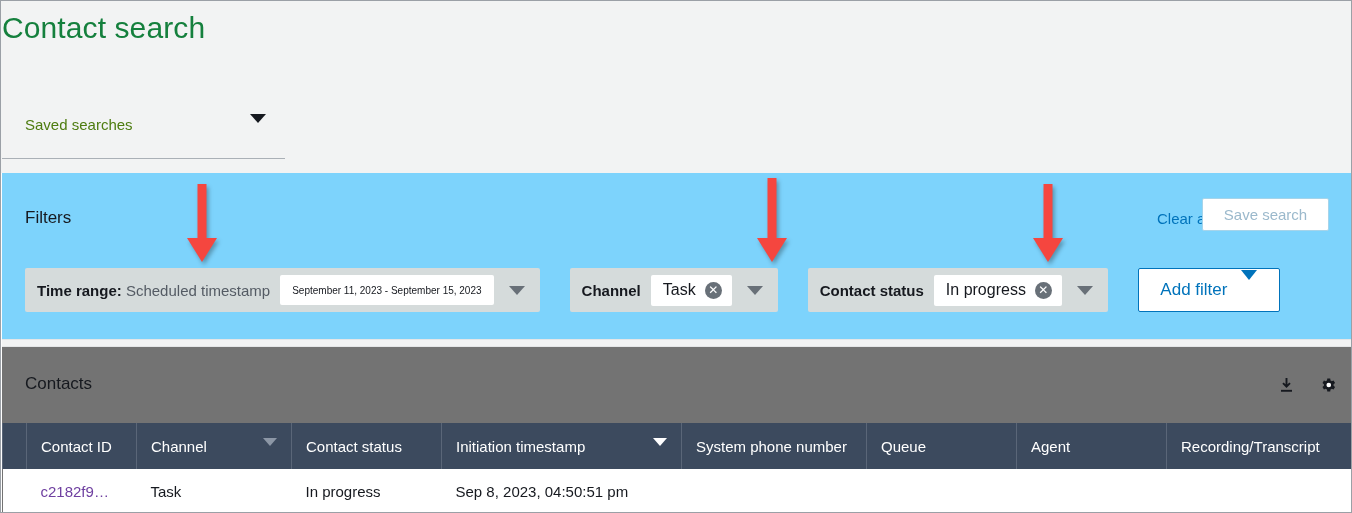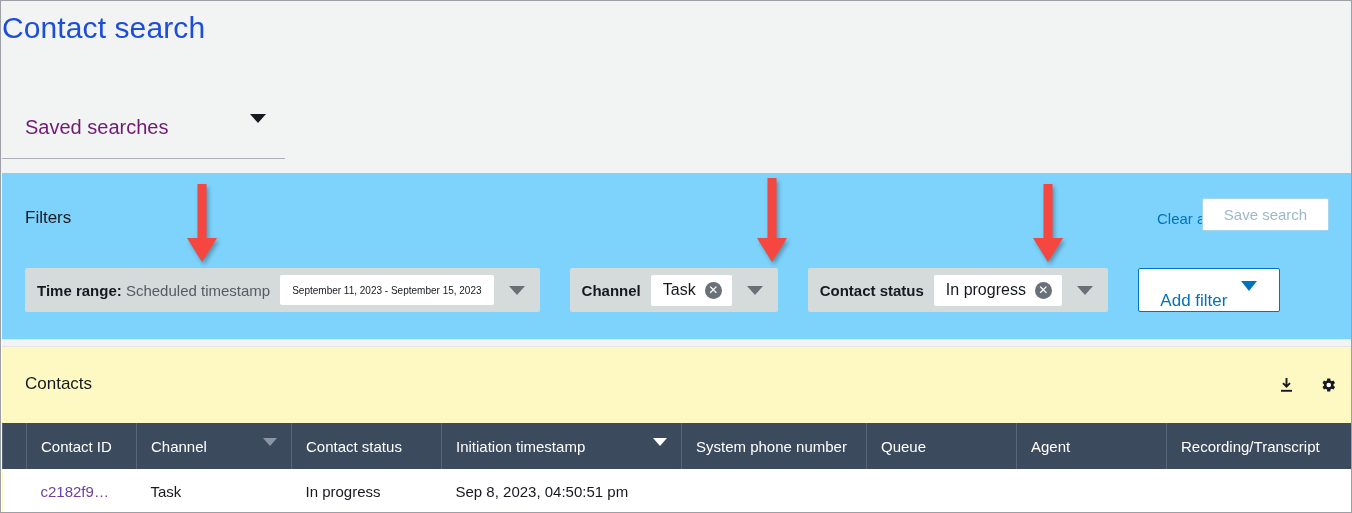--- a/index.html
+++ b/index.html
@@ -22,35 +22,35 @@
     position: absolute;
     left: 0; top: 0;
     width: 1350px; height: 172px;
     background: #f2f3f3;
   }
   .page-title {
     position: absolute;
     left: 1px; top: 10px;
     font-size: 30px;
     font-weight: 400;
-    color: #1d4ed8;
+    color: #15803d;
     letter-spacing: 0.1px;
   }
   .saved-searches {
     position: absolute;
     left: 1px; top: 103px;
     width: 283px; height: 55px;
     border-bottom: 1px solid #aab0b6;
     cursor: pointer;
   }
   .saved-searches .ss-label {
     position: absolute;
     left: 23px; top: 12px;
-    font-size: 20px;
-    color: #701a75;
+    font-size: 15px;
+    color: #4d7c0f;
   }
   .caret-dark {
     width: 0; height: 0;
     border-left: 8px solid transparent;
     border-right: 8px solid transparent;
     border-top: 9px solid #16191f;
   }
   .saved-searches .caret-wrap {
     position: absolute;
     left: 248px; top: 19px;
@@ -159,21 +159,21 @@
     font-family: "Liberation Sans", sans-serif;
   }
   .add-filter-btn {
     height: 44px;
     min-width: 142px;
     border: 1px solid #0073bb;
     border-radius: 2px;
     background: #ffffff;
     color: #0073bb;
     font-size: 17px;
-    display: flex; align-items: flex-end; justify-content: center;
+    display: flex; align-items: center; justify-content: center;
     gap: 14px;
     cursor: pointer;
     padding: 0 18px;
   }
   .caret-blue {
     width: 0; height: 0;
     border-left: 8px solid transparent;
     border-right: 8px solid transparent;
     border-top: 10px solid #0073bb;
   }
@@ -186,21 +186,21 @@
     background: #f2f3f3;
     border-top: 1px solid #e4e6e7;
     border-bottom: 1px solid #e4e6e7;
   }
 
   
   .contacts-section {
     position: absolute;
     left: 1px; top: 346px;
     width: 1350px;
-    background: #fef9c3;
+    background: #737373;
   }
   .contacts-head {
     position: relative;
     height: 76px;
   }
   .contacts-title {
     position: absolute;
     left: 23px; top: 27px;
     font-size: 17px;
     color: #16191f;

